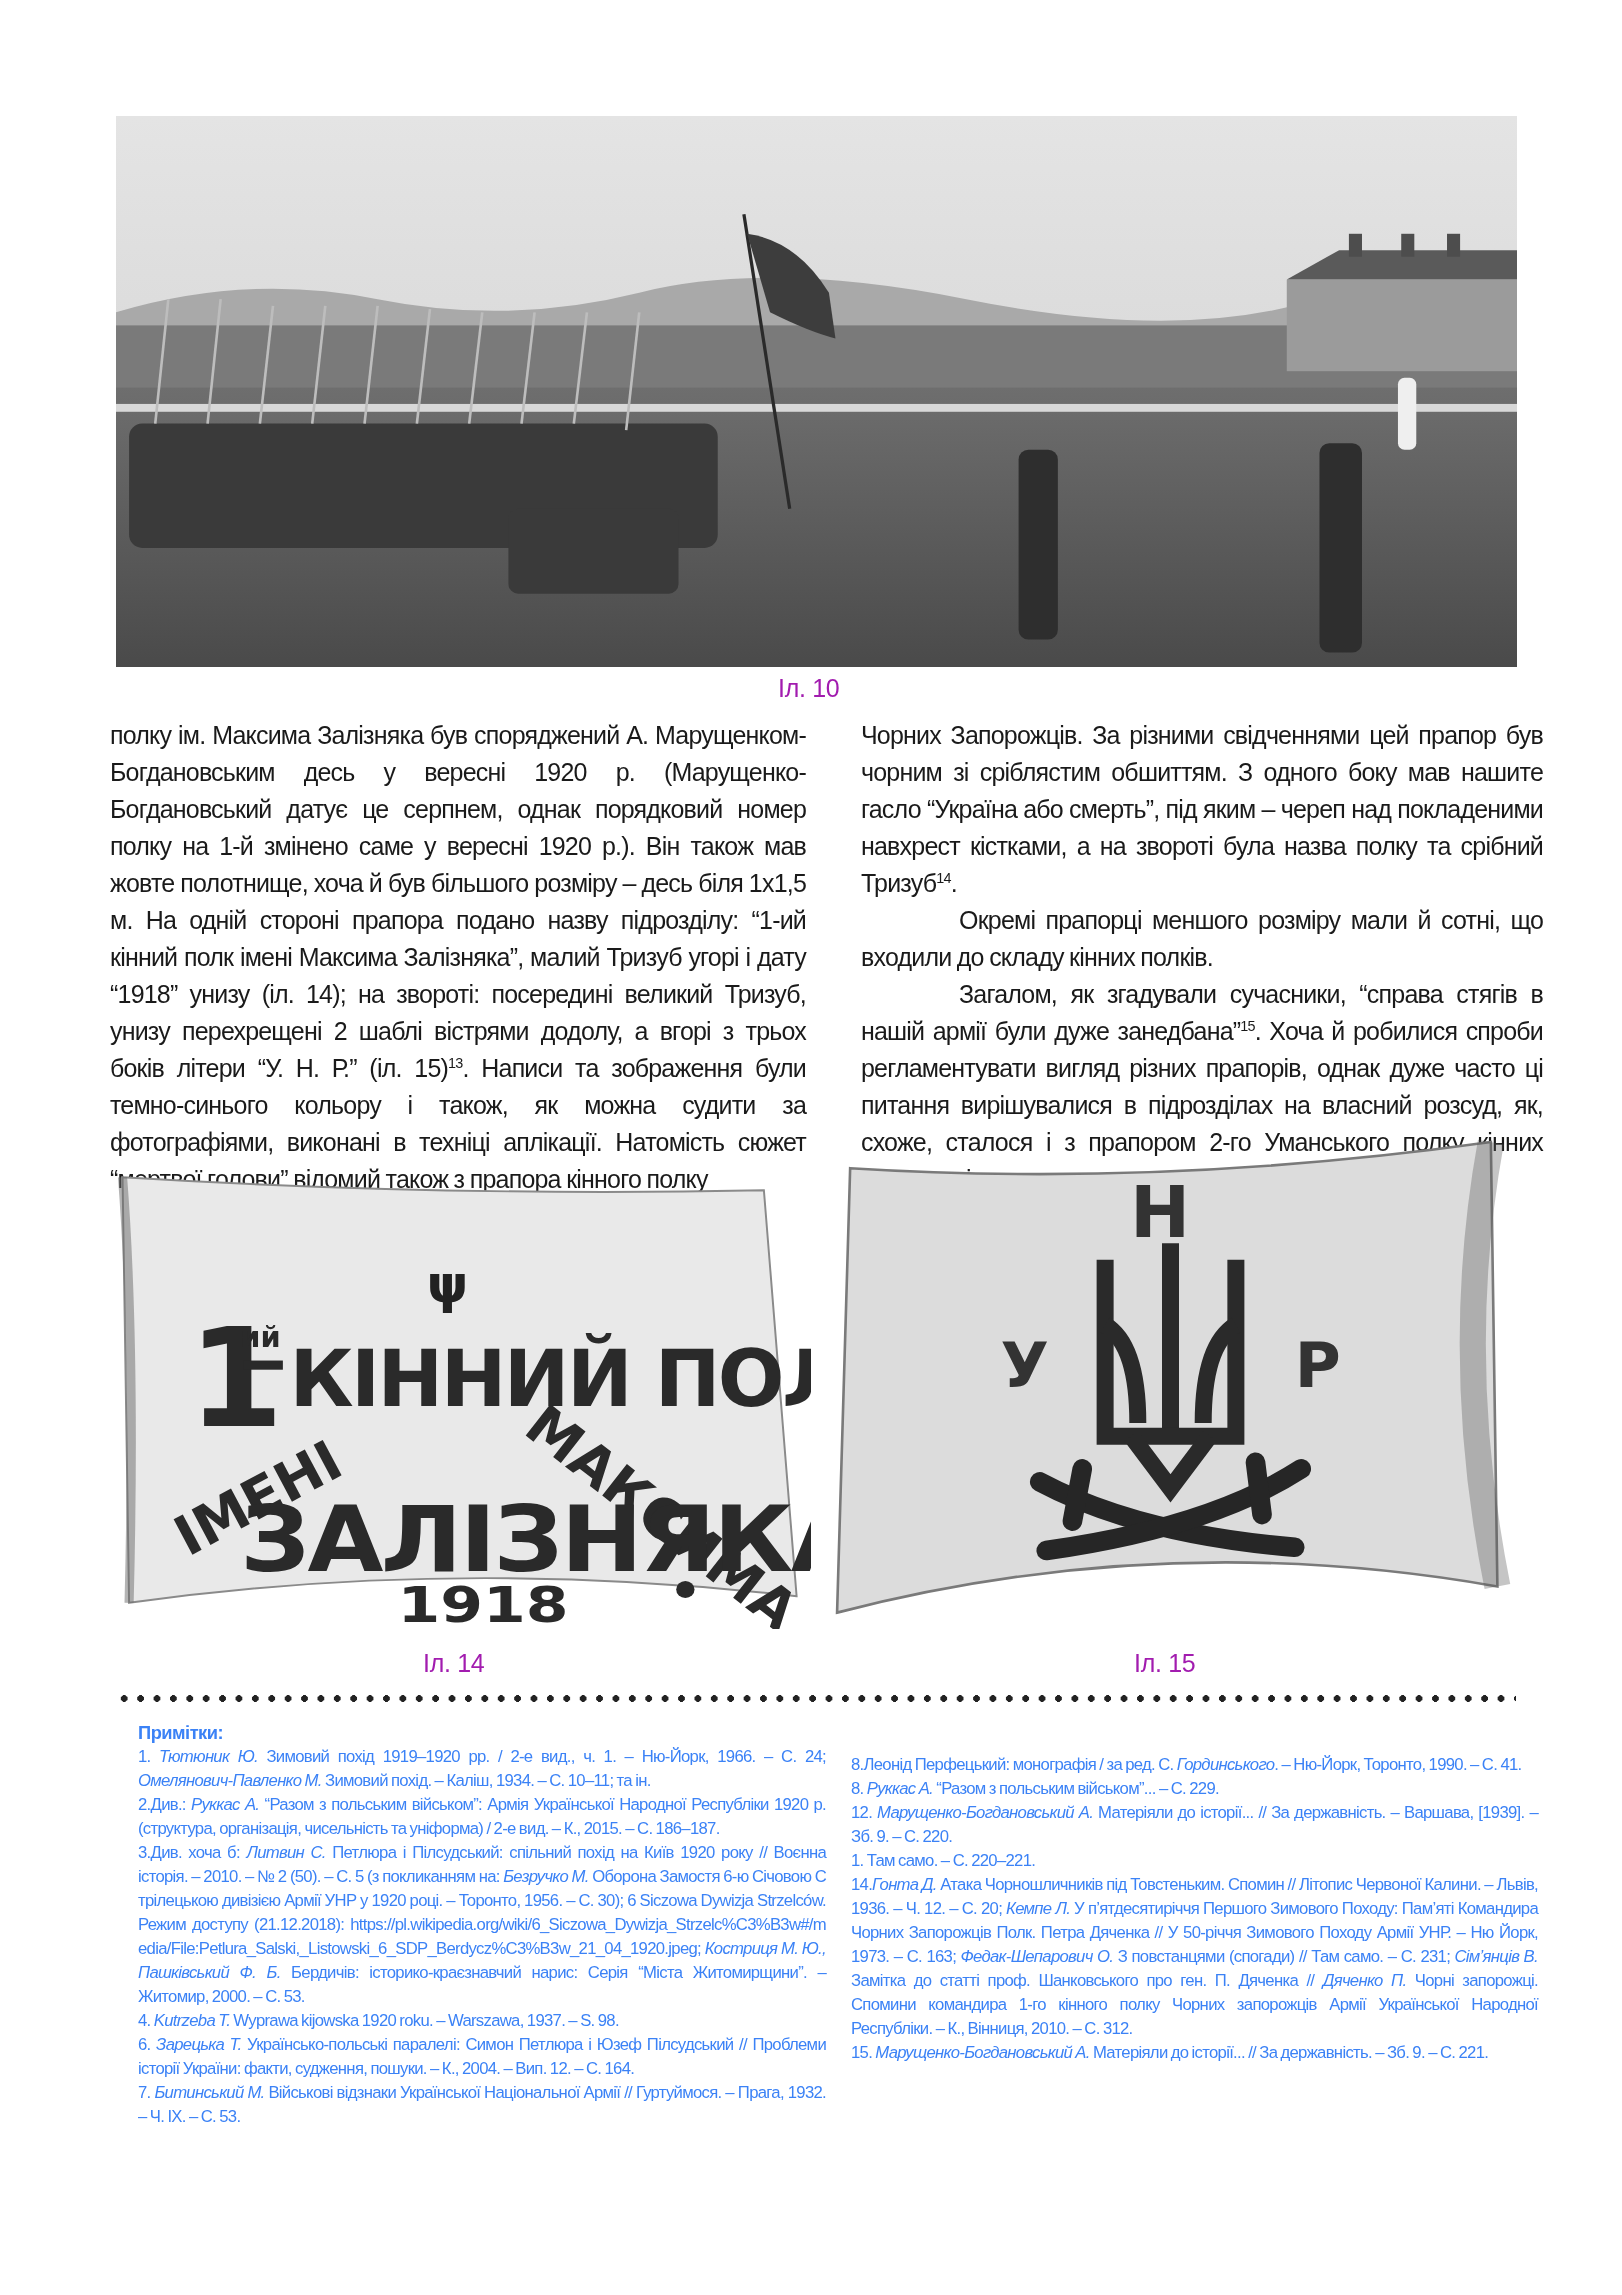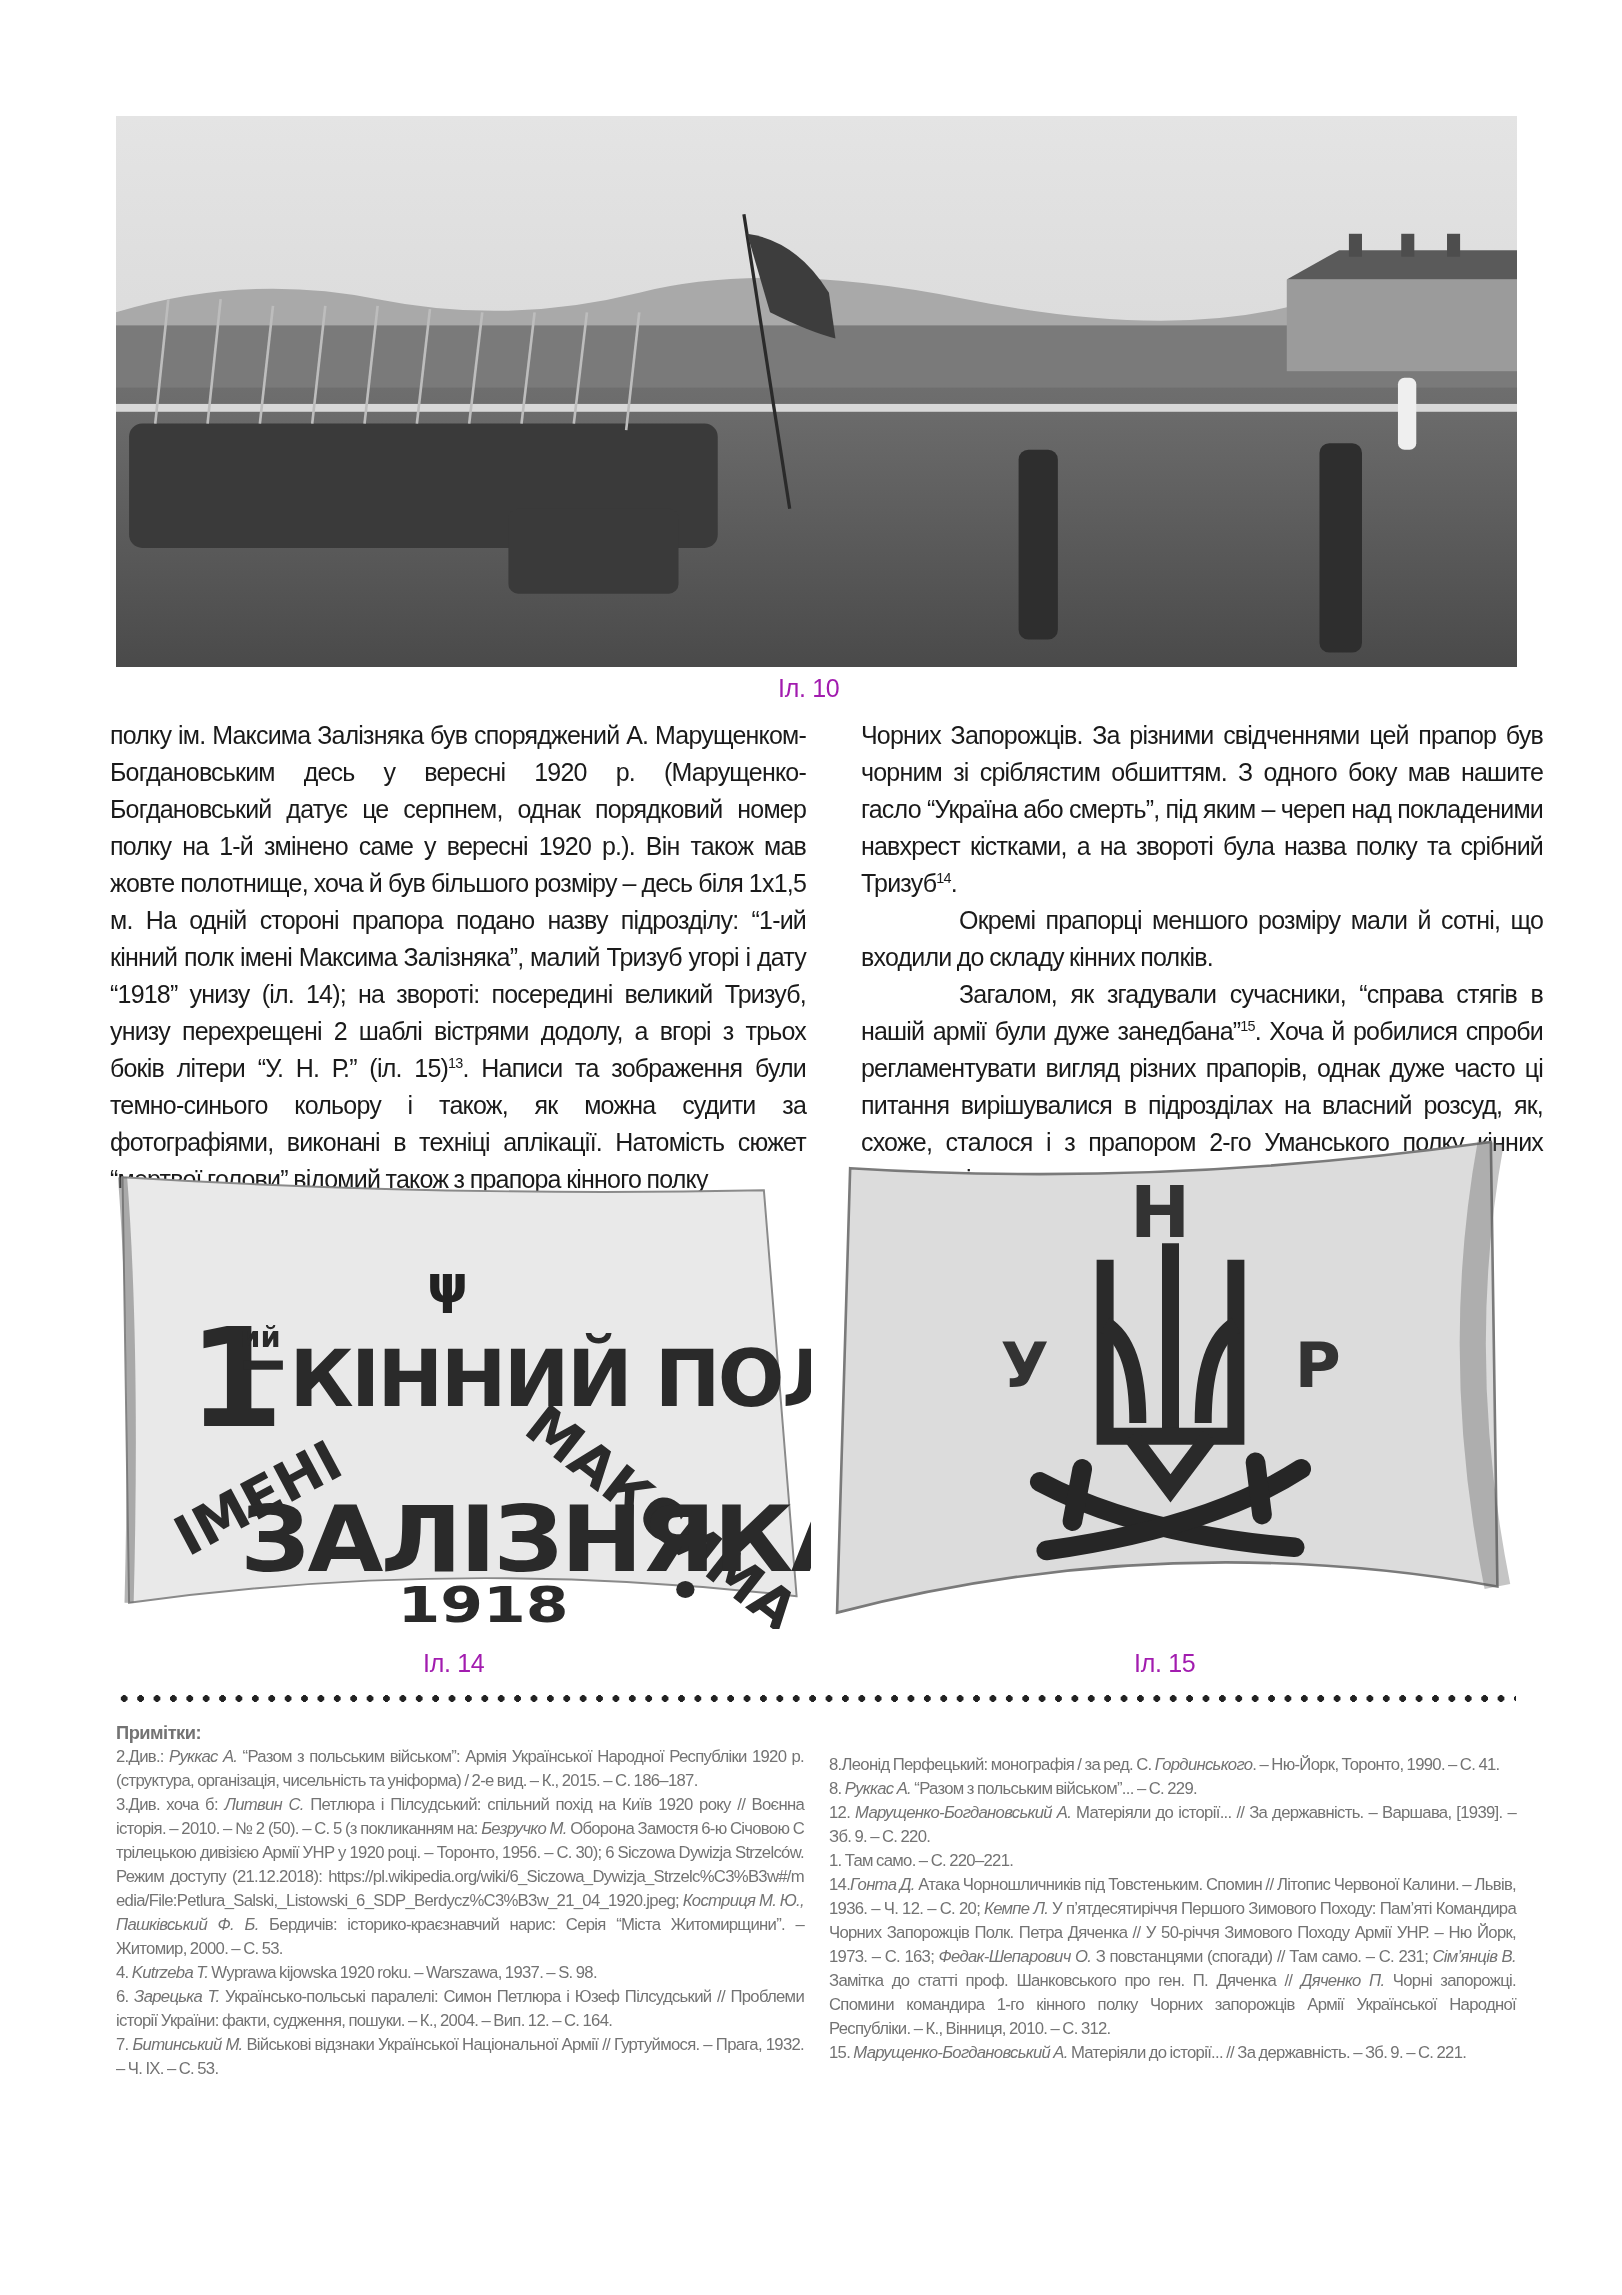--- a/index.html
+++ b/index.html
@@ -24,21 +24,21 @@
   #photo14 { left: 116px; top: 1151px; width: 695px; height: 478px; }
   #photo15 { left: 824px; top: 1129px; width: 693px; height: 498px; }
   #cap14 { left: 423px; top: 1649px; }
   #cap15 { left: 1134px; top: 1649px; }
 
   #dots { position: absolute; left: 116px; top: 1694px; width: 1400px; height: 9.2px;
           background-image: radial-gradient(circle, #222 3.3px, transparent 3.6px);
           background-size: 16.4px 9.2px; background-repeat: repeat-x; }
 
   .notes { position: absolute; font-size: 16.7px; line-height: 24px; text-align: justify;
-           letter-spacing: -0.7px; word-spacing: -0.7px; color: #737373; }
+           letter-spacing: -0.7px; word-spacing: -0.7px; color: #3b82f6; margin-left: 22px; }
   #notesL { left: 116px; top: 1720px; width: 688px; }
   #notesR { left: 829px; top: 1753px; width: 687px; }
   .notes h3 { margin: 0; font-size: 18.3px; font-weight: bold; line-height: 25px; letter-spacing: -0.5px; }
   .notes .fn { margin: 0; }
   .notes i { font-style: italic; }
 </style>
 </head>
 <body>
 
 <div class="photo" id="photo10">
@@ -150,20 +150,21 @@
   </svg>
 </div>
 
 <div class="caption" id="cap14">Іл. 14</div>
 <div class="caption" id="cap15">Іл. 15</div>
 
 <div id="dots"></div>
 
 <div class="notes" id="notesL">
   <h3>Примітки:</h3>
+  <p class="fn"><span>1.</span> <i>Тютюник Ю.</i><span> Зимовий похід 1919–1920 рр. / 2-е вид., ч. 1. – Ню-Йорк, 1966. – С. 24; </span><i>Омелянович-Павленко М.</i><span> Зимовий похід. – Каліш, 1934. – С. 10–11; та ін.</span></p>
   <p class="fn"><span>2.</span><span>Див.: </span> <i>Руккас А.</i><span> “Разом з польським військом”: Армія Української Народної Республіки 1920 р. (структура, організація, чисельність та уніформа) / 2-е вид. – К., 2015. – С. 186–187.</span></p>
   <p class="fn"><span>3.</span><span>Див. хоча б: </span><i>Литвин С.</i><span> Петлюра і Пілсудський: спільний похід на Київ 1920 року // Воєнна історія. – 2010. – № 2 (50). – С. 5 (з покликанням на: </span><i>Безручко М.</i><span style="word-break:break-all"> Оборона Замостя 6-ю Січовою Стрілецькою дивізією Армії УНР у 1920 році. – Торонто, 1956. – С. 30); 6 Siczowa Dywizja Strzelców. Режим доступу (21.12.2018): https://pl.wikipedia.org/wiki/6_Siczowa_Dywizja_Strzelc%C3%B3w#/media/File:Petlura_Salski,_Listowski_6_SDP_Berdycz%C3%B3w_21_04_1920.jpeg; </span><i>Костриця М. Ю., Пашківський Ф. Б.</i><span> Бердичів: історико-краєзнавчий нарис: Серія “Міста Житомирщини”. – Житомир, 2000. – С. 53.</span></p>
   <p class="fn"><span>4.</span> <i>Kutrzeba T.</i><span> Wyprawa kijowska 1920 roku. – Warszawa, 1937. – S. 98.</span></p>
   <p class="fn"><span>6.</span> <i>Зарецька Т.</i><span> Українсько-польські паралелі: Симон Петлюра і Юзеф Пілсудський // Проблеми історії України: факти, судження, пошуки. – К., 2004. – Вип. 12. – С. 164.</span></p>
   <p class="fn"><span>7.</span> <i>Битинський М.</i><span> Військові відзнаки Української Національної Армії // Гуртуймося. – Прага, 1932. – Ч. IX. – С. 53.</span></p>
 </div>
 
 <div class="notes" id="notesR">
   <p class="fn"><span>8.</span><span>Леонід Перфецький: монографія / за ред. С. </span><i>Гординського</i><span>. – Ню-Йорк, Торонто, 1990. – С. 41.</span></p>
   <p class="fn"><span>8.</span> <i>Руккас А.</i><span> “Разом з польським військом”... – С. 229.</span></p>

